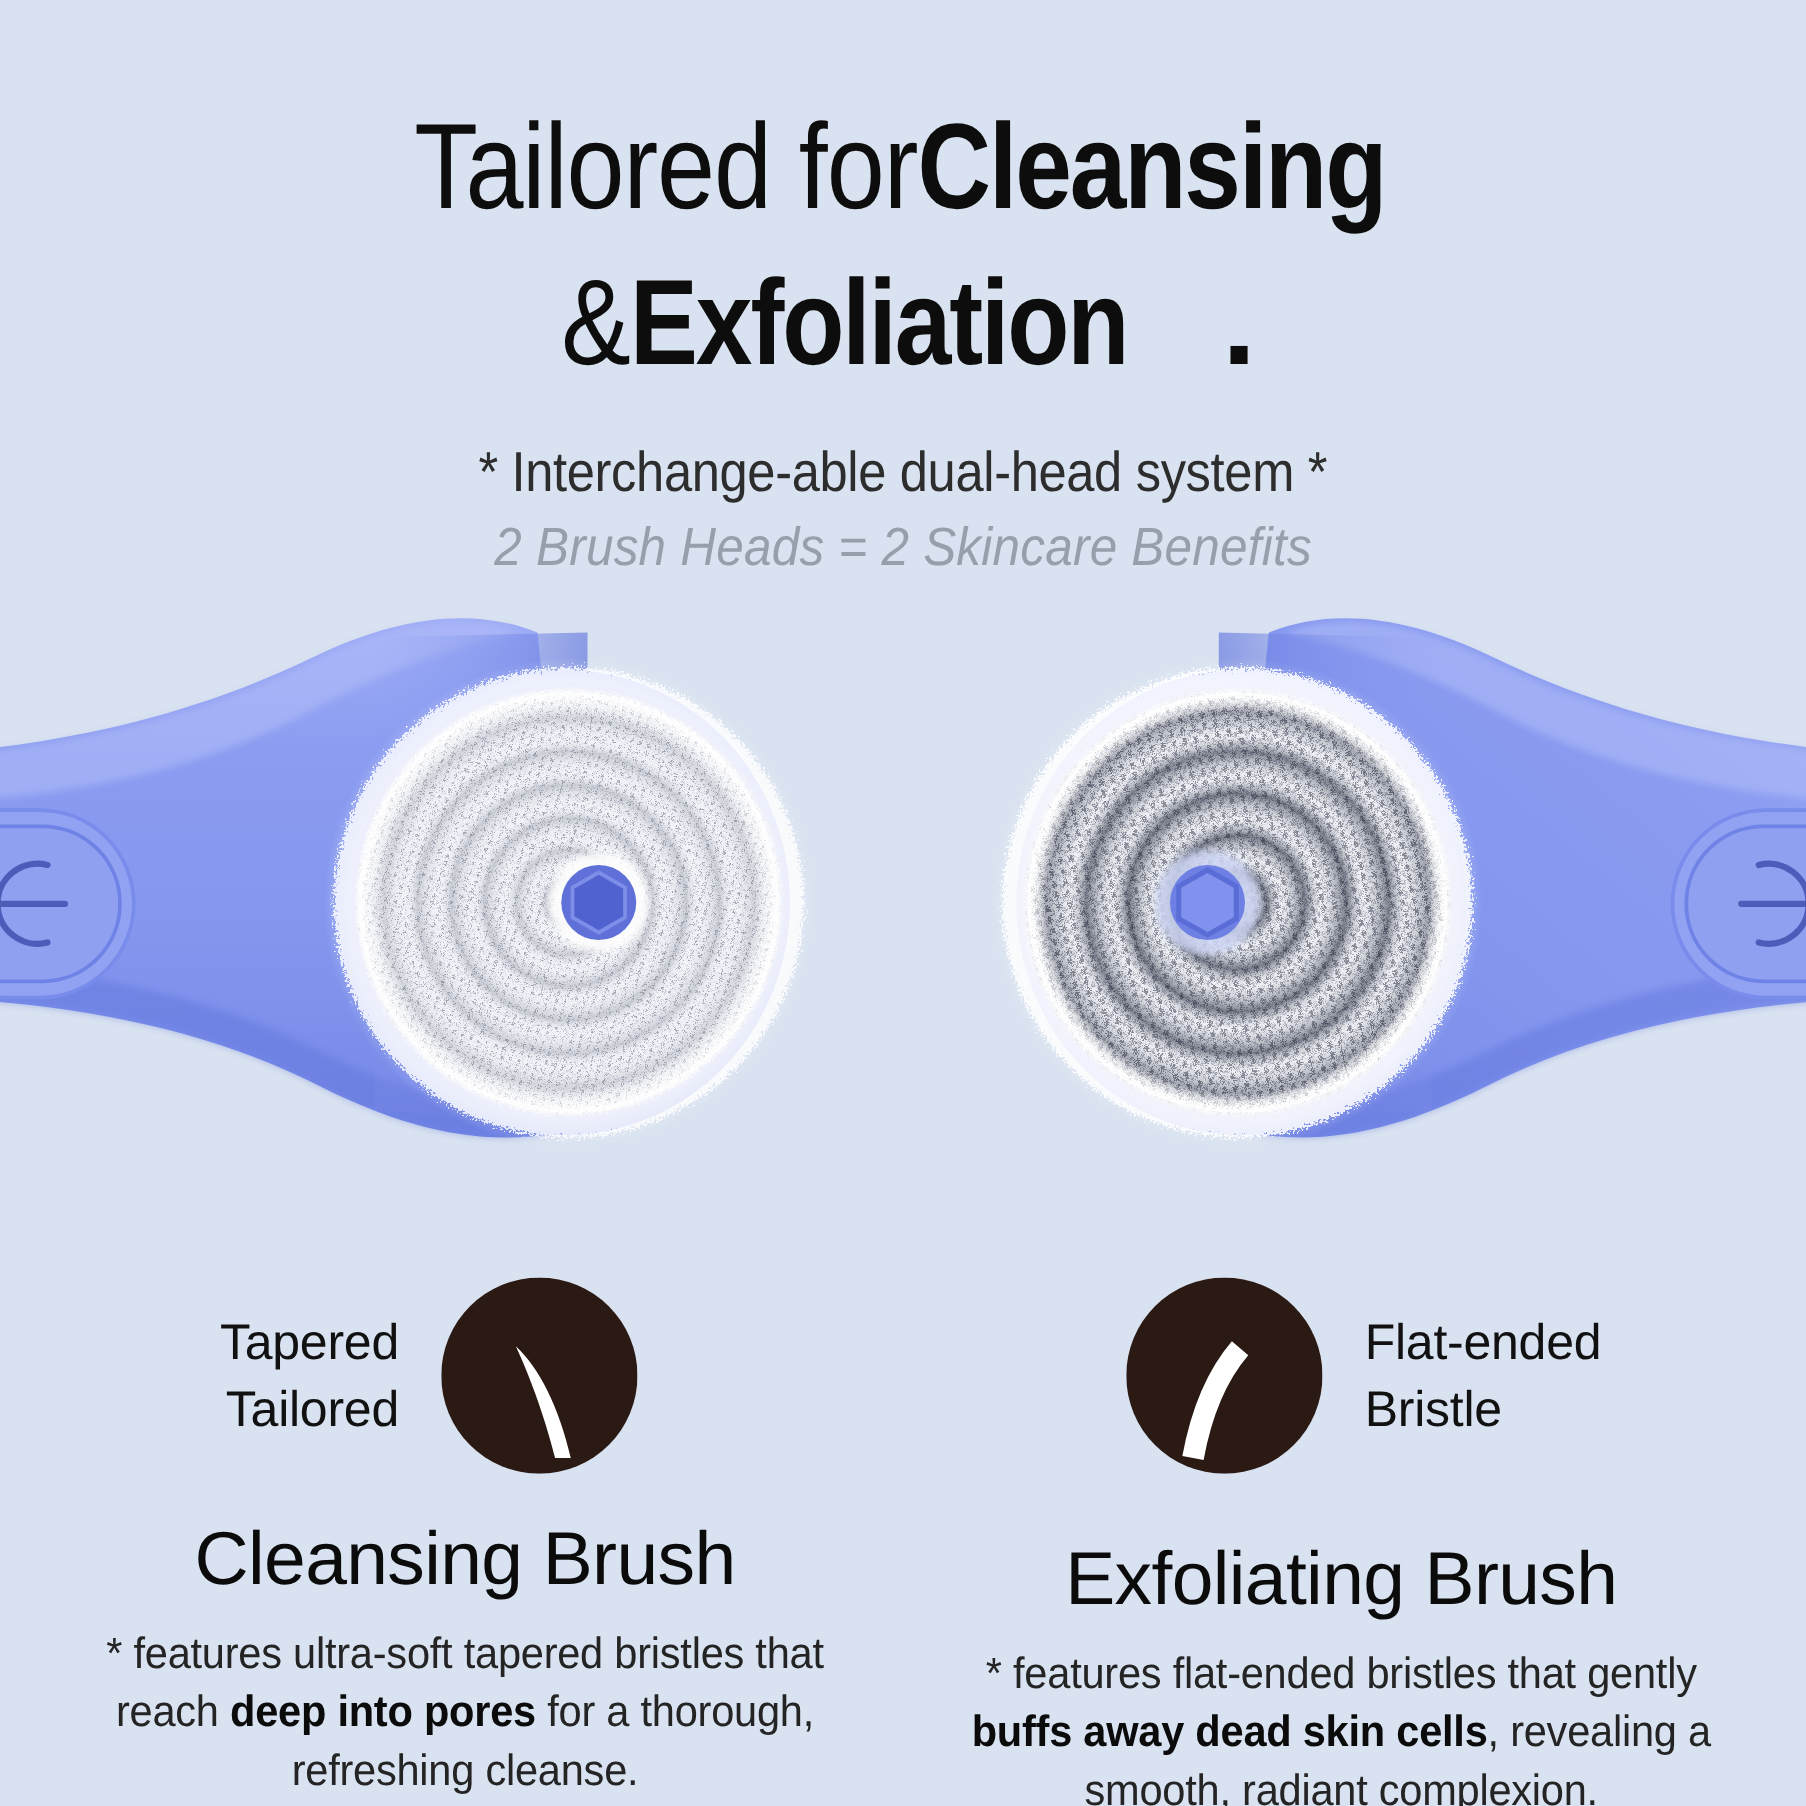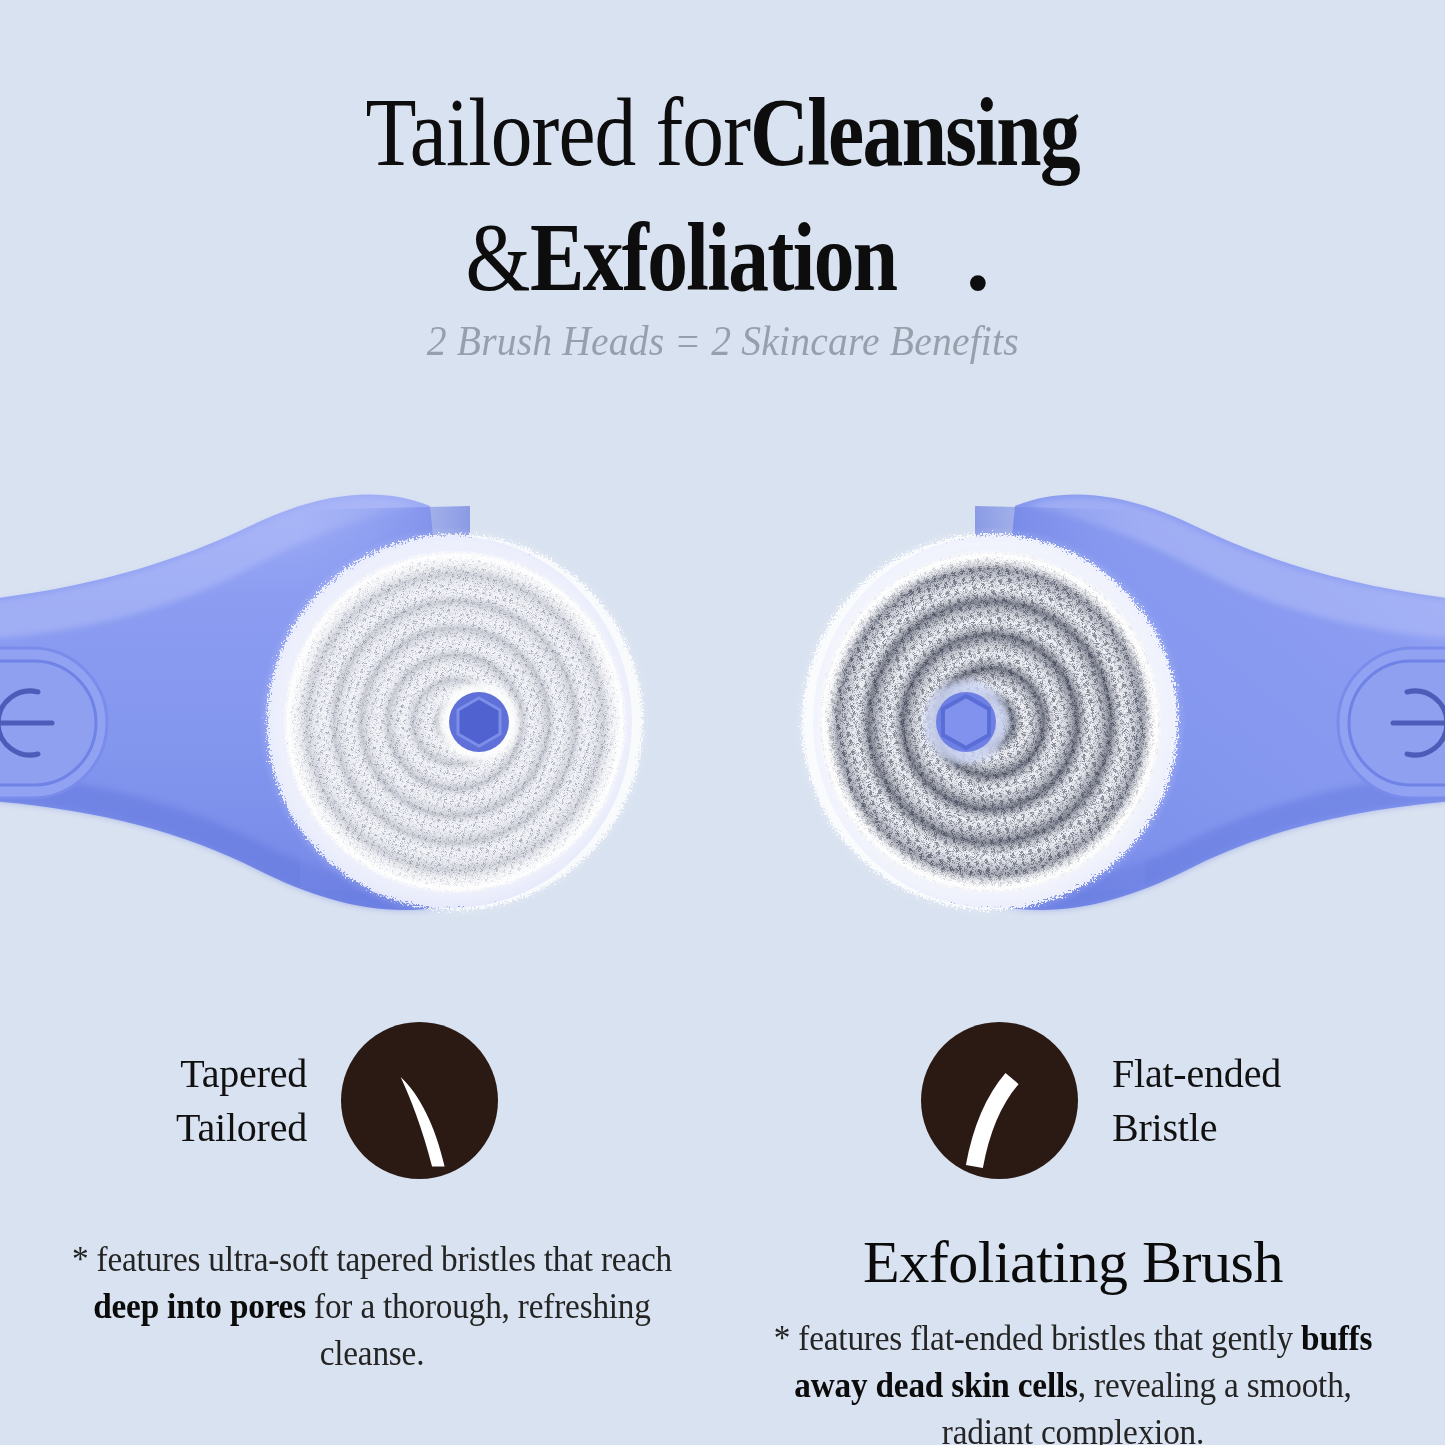--- a/index.html
+++ b/index.html
@@ -6,21 +6,21 @@
     margin: 0;
     padding: 0;
     background: #d7e0ef;
   }
   #page {
     position: relative;
     width: 1445px;
     height: 1445px;
     background: #d9e2f0;
     overflow: hidden;
-    font-family: Liberation Serif, serif;
+    font-family: Liberation Sans, sans-serif;
     -webkit-font-smoothing: antialiased;
   }
 
   
   .header {
     position: absolute;
     left: 0; right: 0;
     top: 84px;
     text-align: center;
   }
@@ -148,20 +148,21 @@
   .col-body b { font-weight: 700; color: #0b0b0b; }
 </style>
 </head>
 <body>
 
 <div id="page">
 
   <div class="header">
     <div class="title-line title-line1"><span class="t-light">Tailored for </span><span class="t-bold">Cleansing</span></div>
     <div class="title-line title-line2"><span class="t-amp">&amp; </span><span class="t-bold">Exfoliation</span><span class="t-dot">.</span></div>
+    <div><div class="sub1">* Interchange-able dual-head system *</div></div>
     <div><div class="sub2">2 Brush Heads = 2 Skincare Benefits</div></div>
   </div>
 
   <div class="photo-band">
     <svg width="1445" height="500" viewBox="0 0 1445 500" xmlns="http://www.w3.org/2000/svg">
       <defs>
 
         <linearGradient id="bodyGradL" x1="0" y1="0" x2="0" y2="1">
           <stop offset="0%" stop-color="#9fadf6"></stop>
           <stop offset="26%" stop-color="#8b9cf1"></stop>
@@ -369,20 +370,21 @@
       </svg>
       <div class="bristle-label ta-left">Flat-ended
 Bristle</div>
     </div>
 
   </div>
 
   <div class="cols">
 
     <div class="col left">
+      <div class="col-heading">Cleansing Brush</div>
       <div class="col-body"><span>*  features ultra-soft tapered bristles that reach </span><b>deep into pores</b><span> for a thorough, refreshing cleanse.</span></div>
     </div>
 
     <div class="col right">
       <div class="col-heading">Exfoliating Brush</div>
       <div class="col-body"><span>*  features flat-ended bristles that gently </span><b>buffs away dead skin cells</b><span>, revealing a smooth, radiant complexion.</span></div>
     </div>
 
   </div>
 

